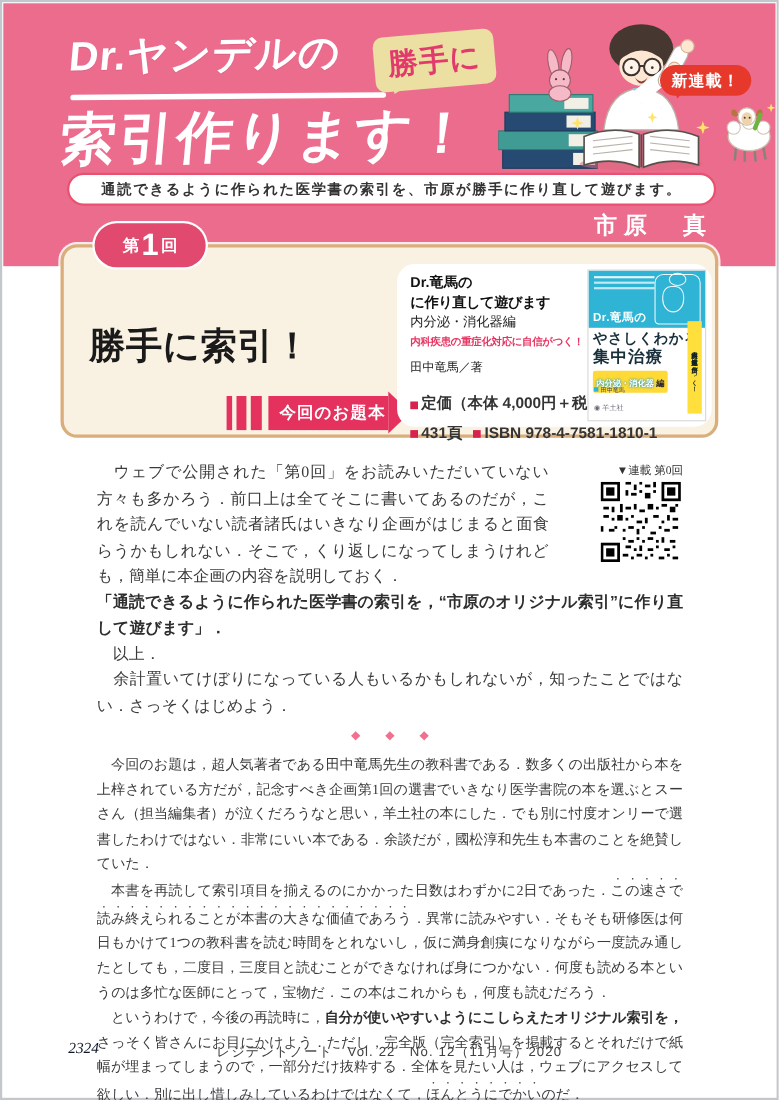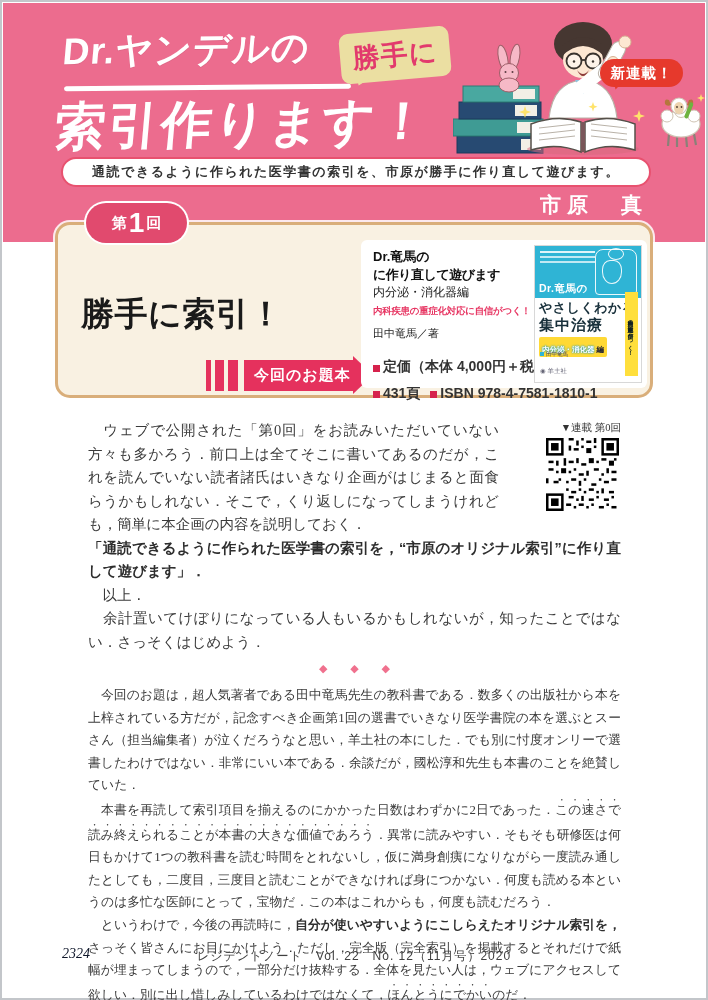--- a/index.html
+++ b/index.html
@@ -76,21 +76,21 @@
   .b1 { width:5px; } .b2 { width:9px; } .b3 { width:10px; margin-right:6px; }
   .arrow-body {
     background:#e5315d; height:31px; display:flex; align-items:center;
     color:#fff; font-weight:bold; font-size:15px; letter-spacing:1px;
     padding:0 2px 0 10px; white-space:nowrap;
   }
   .arrow-tip { width:0; height:0; border-left:20px solid #e5315d; border-top:19px solid transparent; border-bottom:19px solid transparent; }
   
   .book-card {
     position:absolute; left:303px; top:15px; width:286px; height:148px;
-    background:#fff; border-radius:6px;
+    background:#fff; border-radius:16px;
   }
   .book-info { position:absolute; left:12px; top:8px; width:158px; }
   .bi-t1 { font-size:13px; font-weight:bold; color:#111; line-height:1.35; }
   .bi-t2 { font-size:13px; font-weight:bold; color:#111; line-height:1.35; letter-spacing:-0.5px; }
   .bi-ed { font-size:12px; color:#222; margin-top:1px; }
   .bi-tag { font-size:9.5px; font-weight:bold; color:#e73562; margin-top:4px; letter-spacing:-0.3px; }
   .bi-author { font-size:11px; color:#222; margin-top:8px; }
   .bi-specs { position:absolute; left:12px; top:113px; width:170px; font-size:14px; color:#333; line-height:1.9; white-space:nowrap;font-weight:bold; }
   .sq { display:inline-block; width:7px; height:7px; background:#d6224c; margin-right:3px; vertical-align:-0.5px; }
   .spec-gap { display:inline-block; width:10px; }

